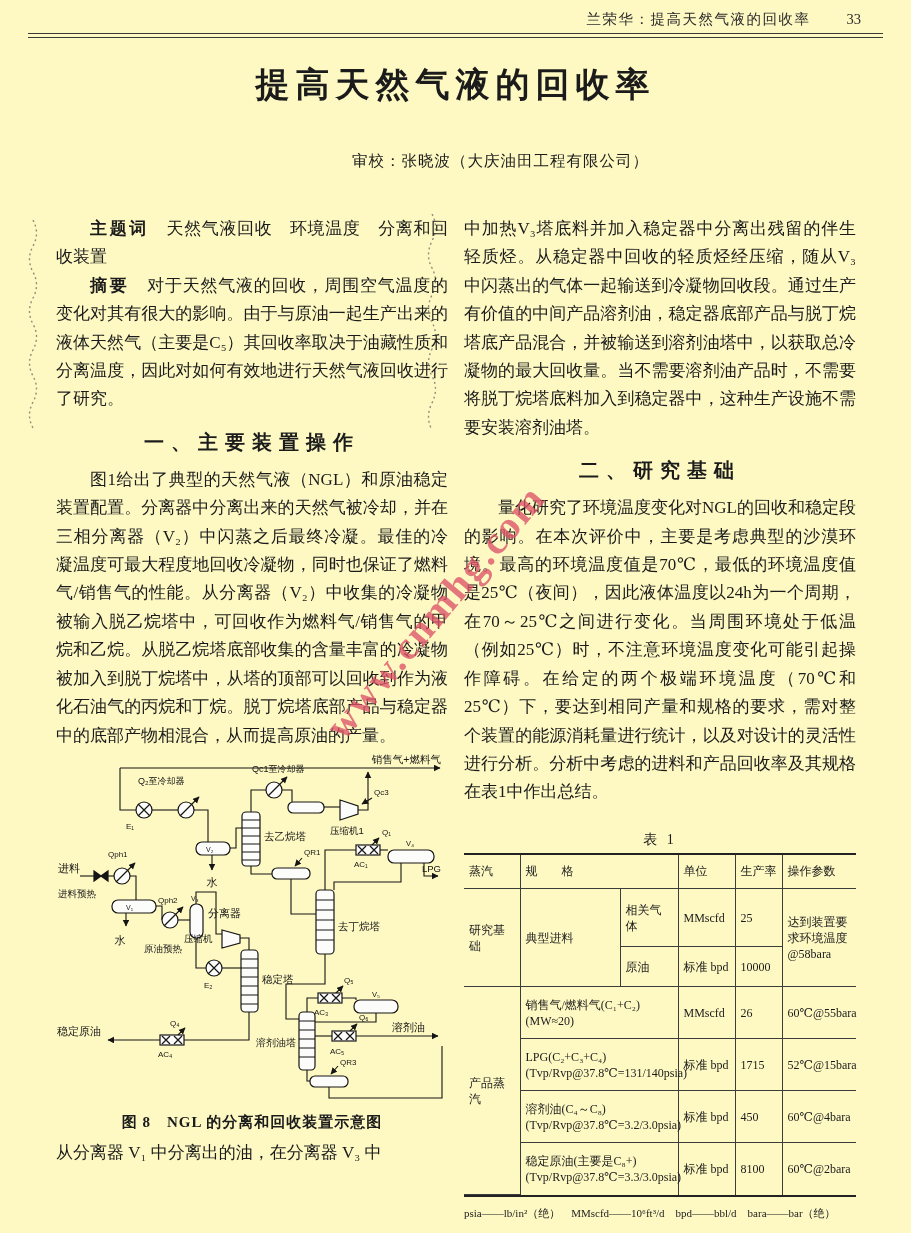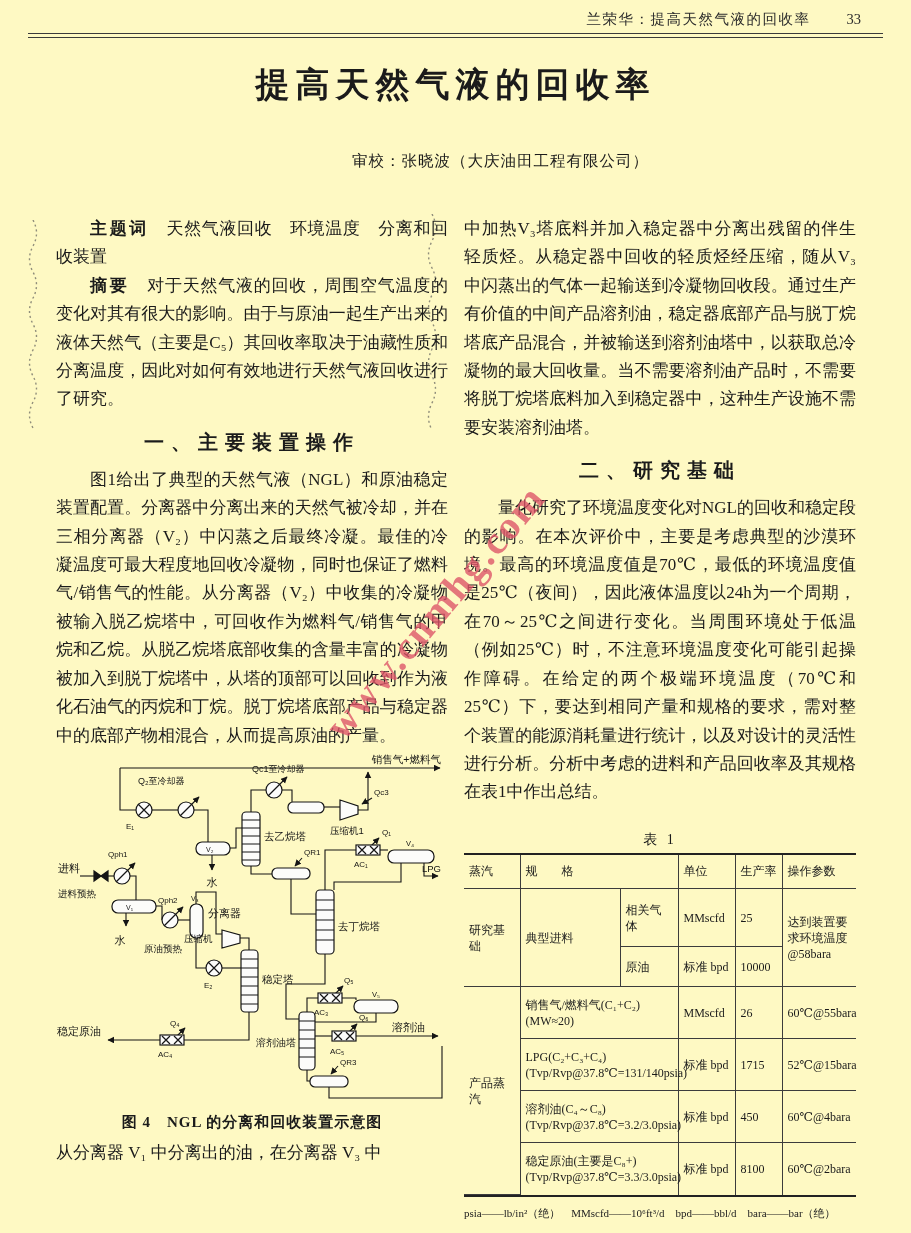--- a/index.html
+++ b/index.html
@@ -251,21 +251,21 @@
           <text x="200" y="292" font-size="10">溶剂油塔</text>
           <text x="288" y="229" font-size="8">Q₅</text>
           <text x="258" y="261" font-size="8">AC₃</text>
           <text x="316" y="243" font-size="7.5">V₅</text>
           <text x="303" y="266" font-size="8">Q₆</text>
           <text x="274" y="300" font-size="8">AC₅</text>
           <text x="284" y="311" font-size="8">QR3</text>
           <text x="336" y="277" font-size="11">溶剂油</text>
         </g>
       </svg>
-      <div class="fig-cap">图 4　NGL 的分离和回收装置示意图</div>
+      <div class="fig-cap">图 8　NGL 的分离和回收装置示意图</div>
     </div>
 
     <p class="body-text">从分离器 V₁ 中分离出的油，在分离器 V₃ 中</p>
   </div>
 
   <div class="col col-right">
     <p class="body-text">中加热V₃塔底料并加入稳定器中分离出残留的伴生轻质烃。从稳定器中回收的轻质烃经压缩，随从V₃中闪蒸出的气体一起输送到冷凝物回收段。通过生产有价值的中间产品溶剂油，稳定器底部产品与脱丁烷塔底产品混合，并被输送到溶剂油塔中，以获取总冷凝物的最大回收量。当不需要溶剂油产品时，不需要将脱丁烷塔底料加入到稳定器中，这种生产设施不需要安装溶剂油塔。</p>
 
     <h2 class="sec-head">二、研究基础</h2>
     <p class="body-text ind">量化研究了环境温度变化对NGL的回收和稳定段的影响。在本次评价中，主要是考虑典型的沙漠环境。最高的环境温度值是70℃，最低的环境温度值是25℃（夜间），因此液体温度以24h为一个周期，在70～25℃之间进行变化。当周围环境处于低温（例如25℃）时，不注意环境温度变化可能引起操作障碍。在给定的两个极端环境温度（70℃和25℃）下，要达到相同产量和规格的要求，需对整个装置的能源消耗量进行统计，以及对设计的灵活性进行分析。分析中考虑的进料和产品回收率及其规格在表1中作出总结。</p>

